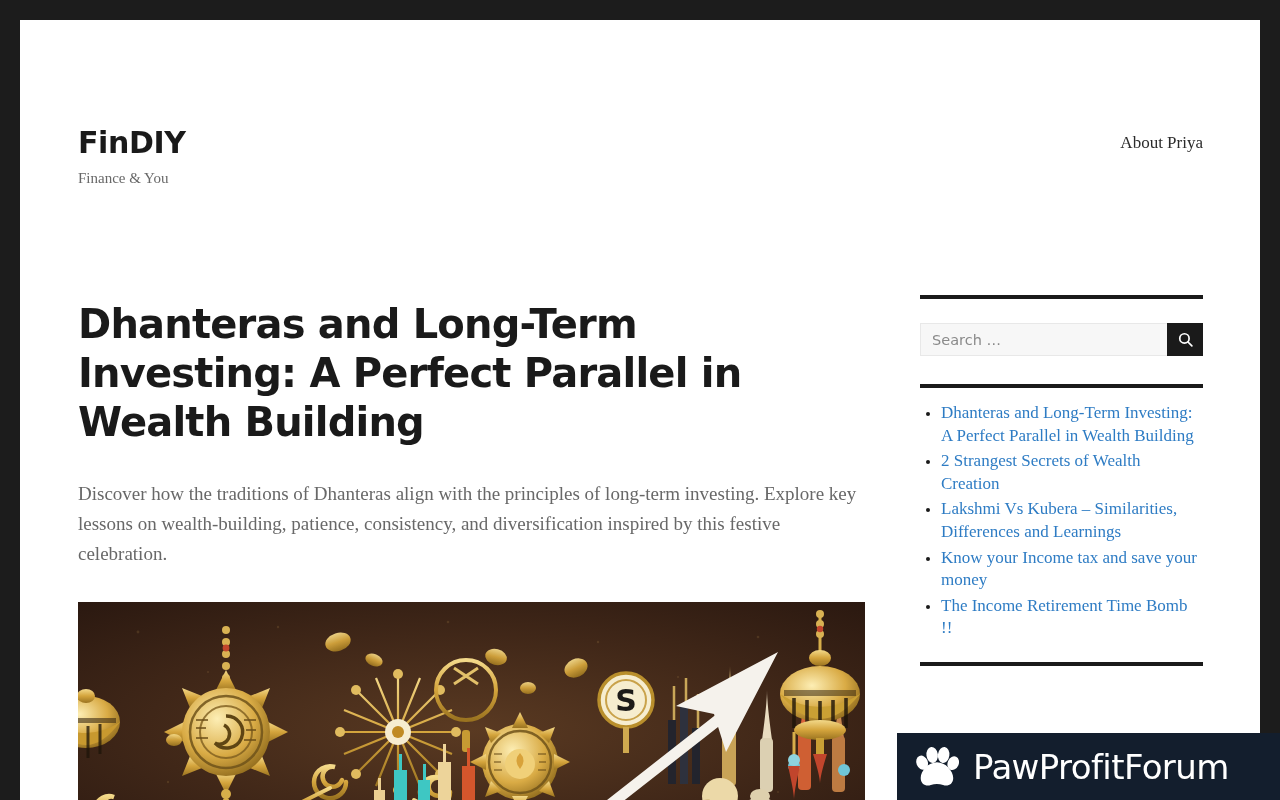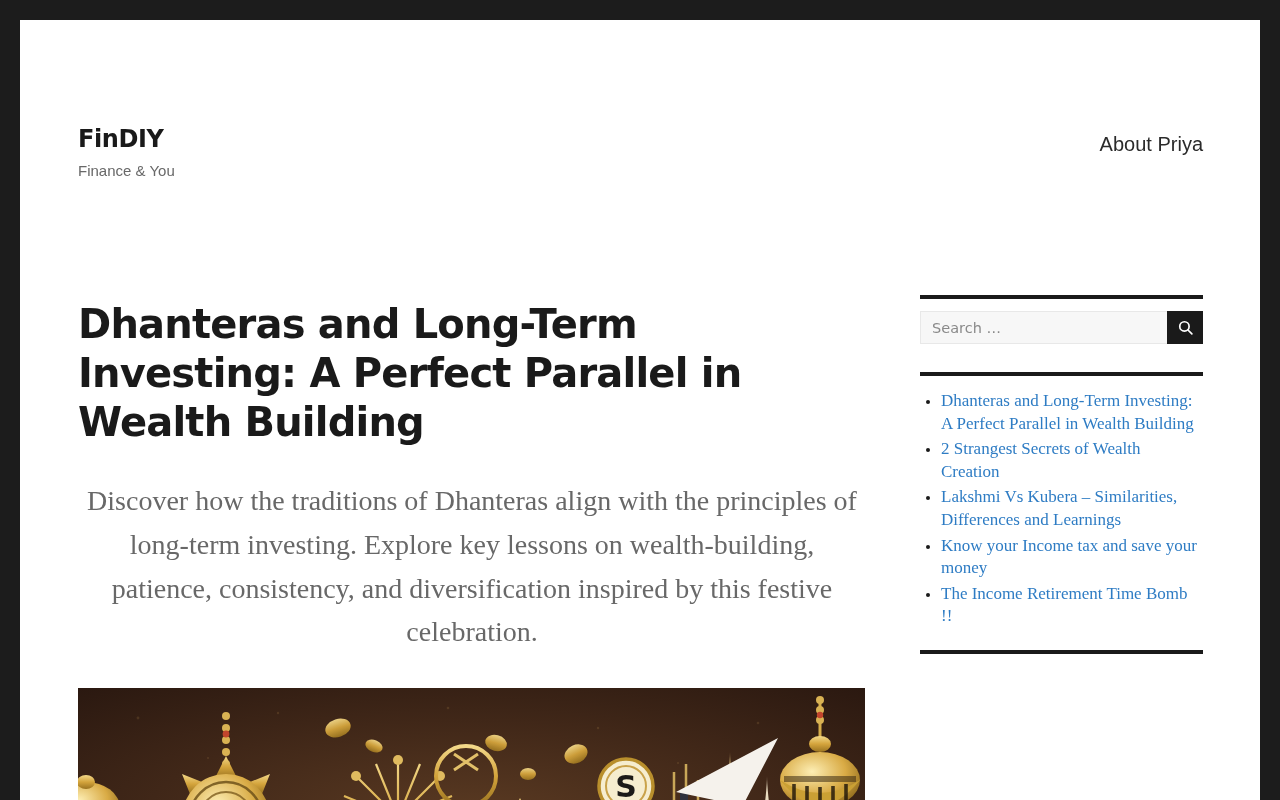--- a/index.html
+++ b/index.html
@@ -35,41 +35,41 @@
     left: 58px;
     top: 105px;
     width: 1125px;
     display: flex;
     align-items: flex-start;
     justify-content: space-between;
   }
   .branding { line-height: 1; }
   .site-title {
     font-family: "DejaVu Sans", sans-serif;
-    font-size: 24px;
+    font-size: 30px;
     font-weight: 700;
     letter-spacing: -0.4px;
     color: #1a1a1a;
     margin: 0;
     line-height: 1.2;
     cursor: pointer;
   }
   .site-tagline {
-    font-family: Liberation Sans, sans-serif;
+    font-family: Liberation Serif, serif;
     font-size: 15px;
     color: #686868;
     margin: 8px 0 0 0;
     line-height: 1.2;
   }
   .main-nav {
     margin-top: 8px;
   }
   .nav-item {
-    font-family: Liberation Sans, sans-serif;
-    font-size: 20px;
+    font-family: Liberation Serif, serif;
+    font-size: 17px;
     color: #2b2b2b;
     text-decoration: none;
     cursor: pointer;
   }
 
   
   .content-area {
     position: absolute;
     left: 58px;
     top: 280px;
@@ -81,26 +81,25 @@
     line-height: 1.22;
     font-weight: 700;
     letter-spacing: -0.8px;
     color: #1a1a1a;
     margin: 0;
     max-width: 790px;
     cursor: pointer;
   }
   .entry-summary {
     font-family: "Liberation Serif", serif;
-    font-size: 28px;
+    font-size: 19px;
     line-height: 1.56;
     color: #686868;
     margin: 33px 0 0 0;
     max-width: 790px;
-    text-align: center;
   }
 
   
   .featured-image {
     position: relative;
     margin-top: 34px;
     width: 787px;
     height: 232px;
     overflow: hidden;
     background: #3a2418;
@@ -116,21 +115,21 @@
     width: 283px;
   }
   .widget { margin-bottom: 0; }
   .widget-rule {
     height: 4px;
     background: #1a1a1a;
     width: 283px;
   }
   .search-form {
     display: flex;
-    margin-top: 12px;
+    margin-top: 24px;
     width: 283px;
     height: 33px;
   }
   .search-input {
     flex: 1;
     border: 1px solid #e8e8e8;
     border-right: none;
     background: #f7f7f7;
     padding: 0 11px;
     font-family: "DejaVu Sans", sans-serif;
@@ -492,13 +491,23 @@
         </ul>
       </section>
 
       <section class="widget" style="margin-top:22px;">
         <div class="widget-rule"></div>
       </section>
 
     </aside>
   </div>
 
+  <div class="watermark">
+    <svg width="46" height="44" viewBox="0 0 48 46">
+      <ellipse cx="9.5" cy="18.5" rx="6" ry="7.6" transform="rotate(-22 9.5 18.5)" fill="#ffffff"></ellipse>
+      <ellipse cx="20" cy="10.5" rx="6" ry="8.4" transform="rotate(-8 20 10.5)" fill="#ffffff"></ellipse>
+      <ellipse cx="32" cy="10.5" rx="6" ry="8.4" transform="rotate(8 32 10.5)" fill="#ffffff"></ellipse>
+      <ellipse cx="42" cy="19" rx="5.8" ry="7.4" transform="rotate(24 42 19)" fill="#ffffff"></ellipse>
+      <path d="M25 18 c9 0 17 9 17 16.5 c0 6.6 -5.6 9.2 -10.6 7.4 c-4.3 -1.6 -8.5 -1.6 -12.8 0 c-5 1.8 -10.6 -0.8 -10.6 -7.4 C8 27 16 18 25 18 z" fill="#ffffff"></path>
+    </svg>
+    <span class="watermark-text">PawProfitForum</span>
+  </div>
 </div>
 
 </body></html>

